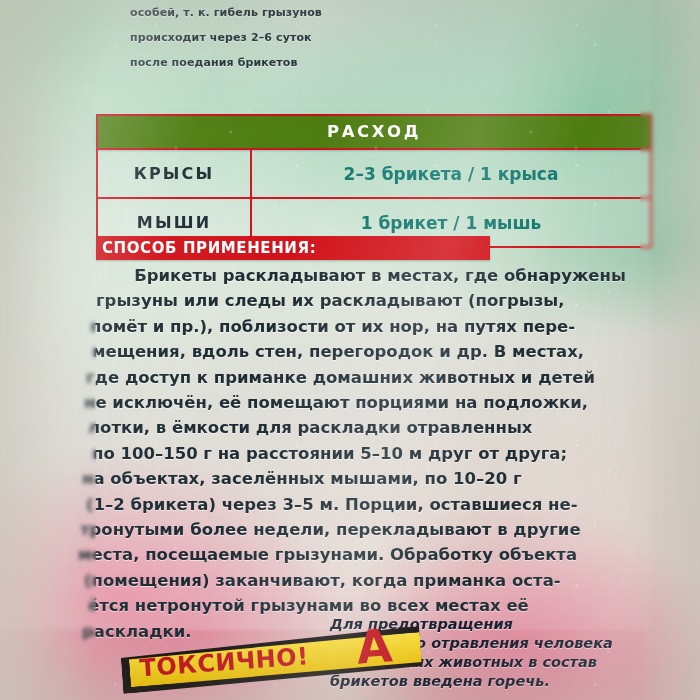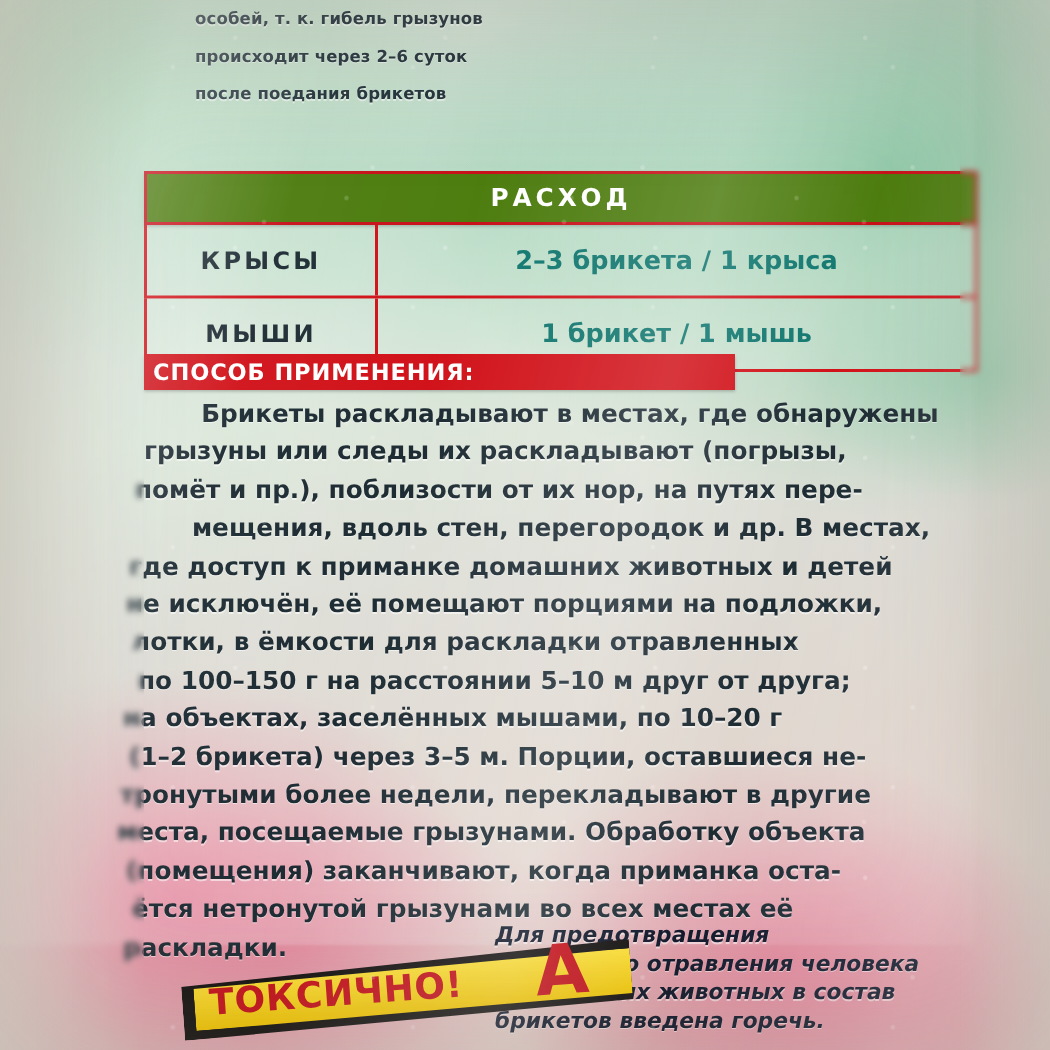--- a/index.html
+++ b/index.html
@@ -118,21 +118,21 @@
   
   #body-para{
     left:96px;top:263px;width:560px;
     font-size:16.5px;line-height:25.4px;font-weight:700;color:#1d2b33;
   }
   #body-para div{white-space:nowrap;}
   
   #body-para div:nth-child(1){margin-left:8px;text-align:center;}
   #body-para div:nth-child(2){margin-left:0px;}
   #body-para div:nth-child(3){margin-left:-6px;}
-  #body-para div:nth-child(4){margin-left:-4px;text-align:center;}
+  #body-para div:nth-child(4){margin-left:-4px;}
   #body-para div:nth-child(5){margin-left:-10px;}
   #body-para div:nth-child(6){margin-left:-12px;}
   #body-para div:nth-child(7){margin-left:-8px;}
   #body-para div:nth-child(8){margin-left:-4px;}
   #body-para div:nth-child(9){margin-left:-14px;}
   #body-para div:nth-child(10){margin-left:-10px;}
   #body-para div:nth-child(11){margin-left:-16px;}
   #body-para div:nth-child(12){margin-left:-18px;}
   #body-para div:nth-child(13){margin-left:-12px;}
   #body-para div:nth-child(14){margin-left:-8px;}

